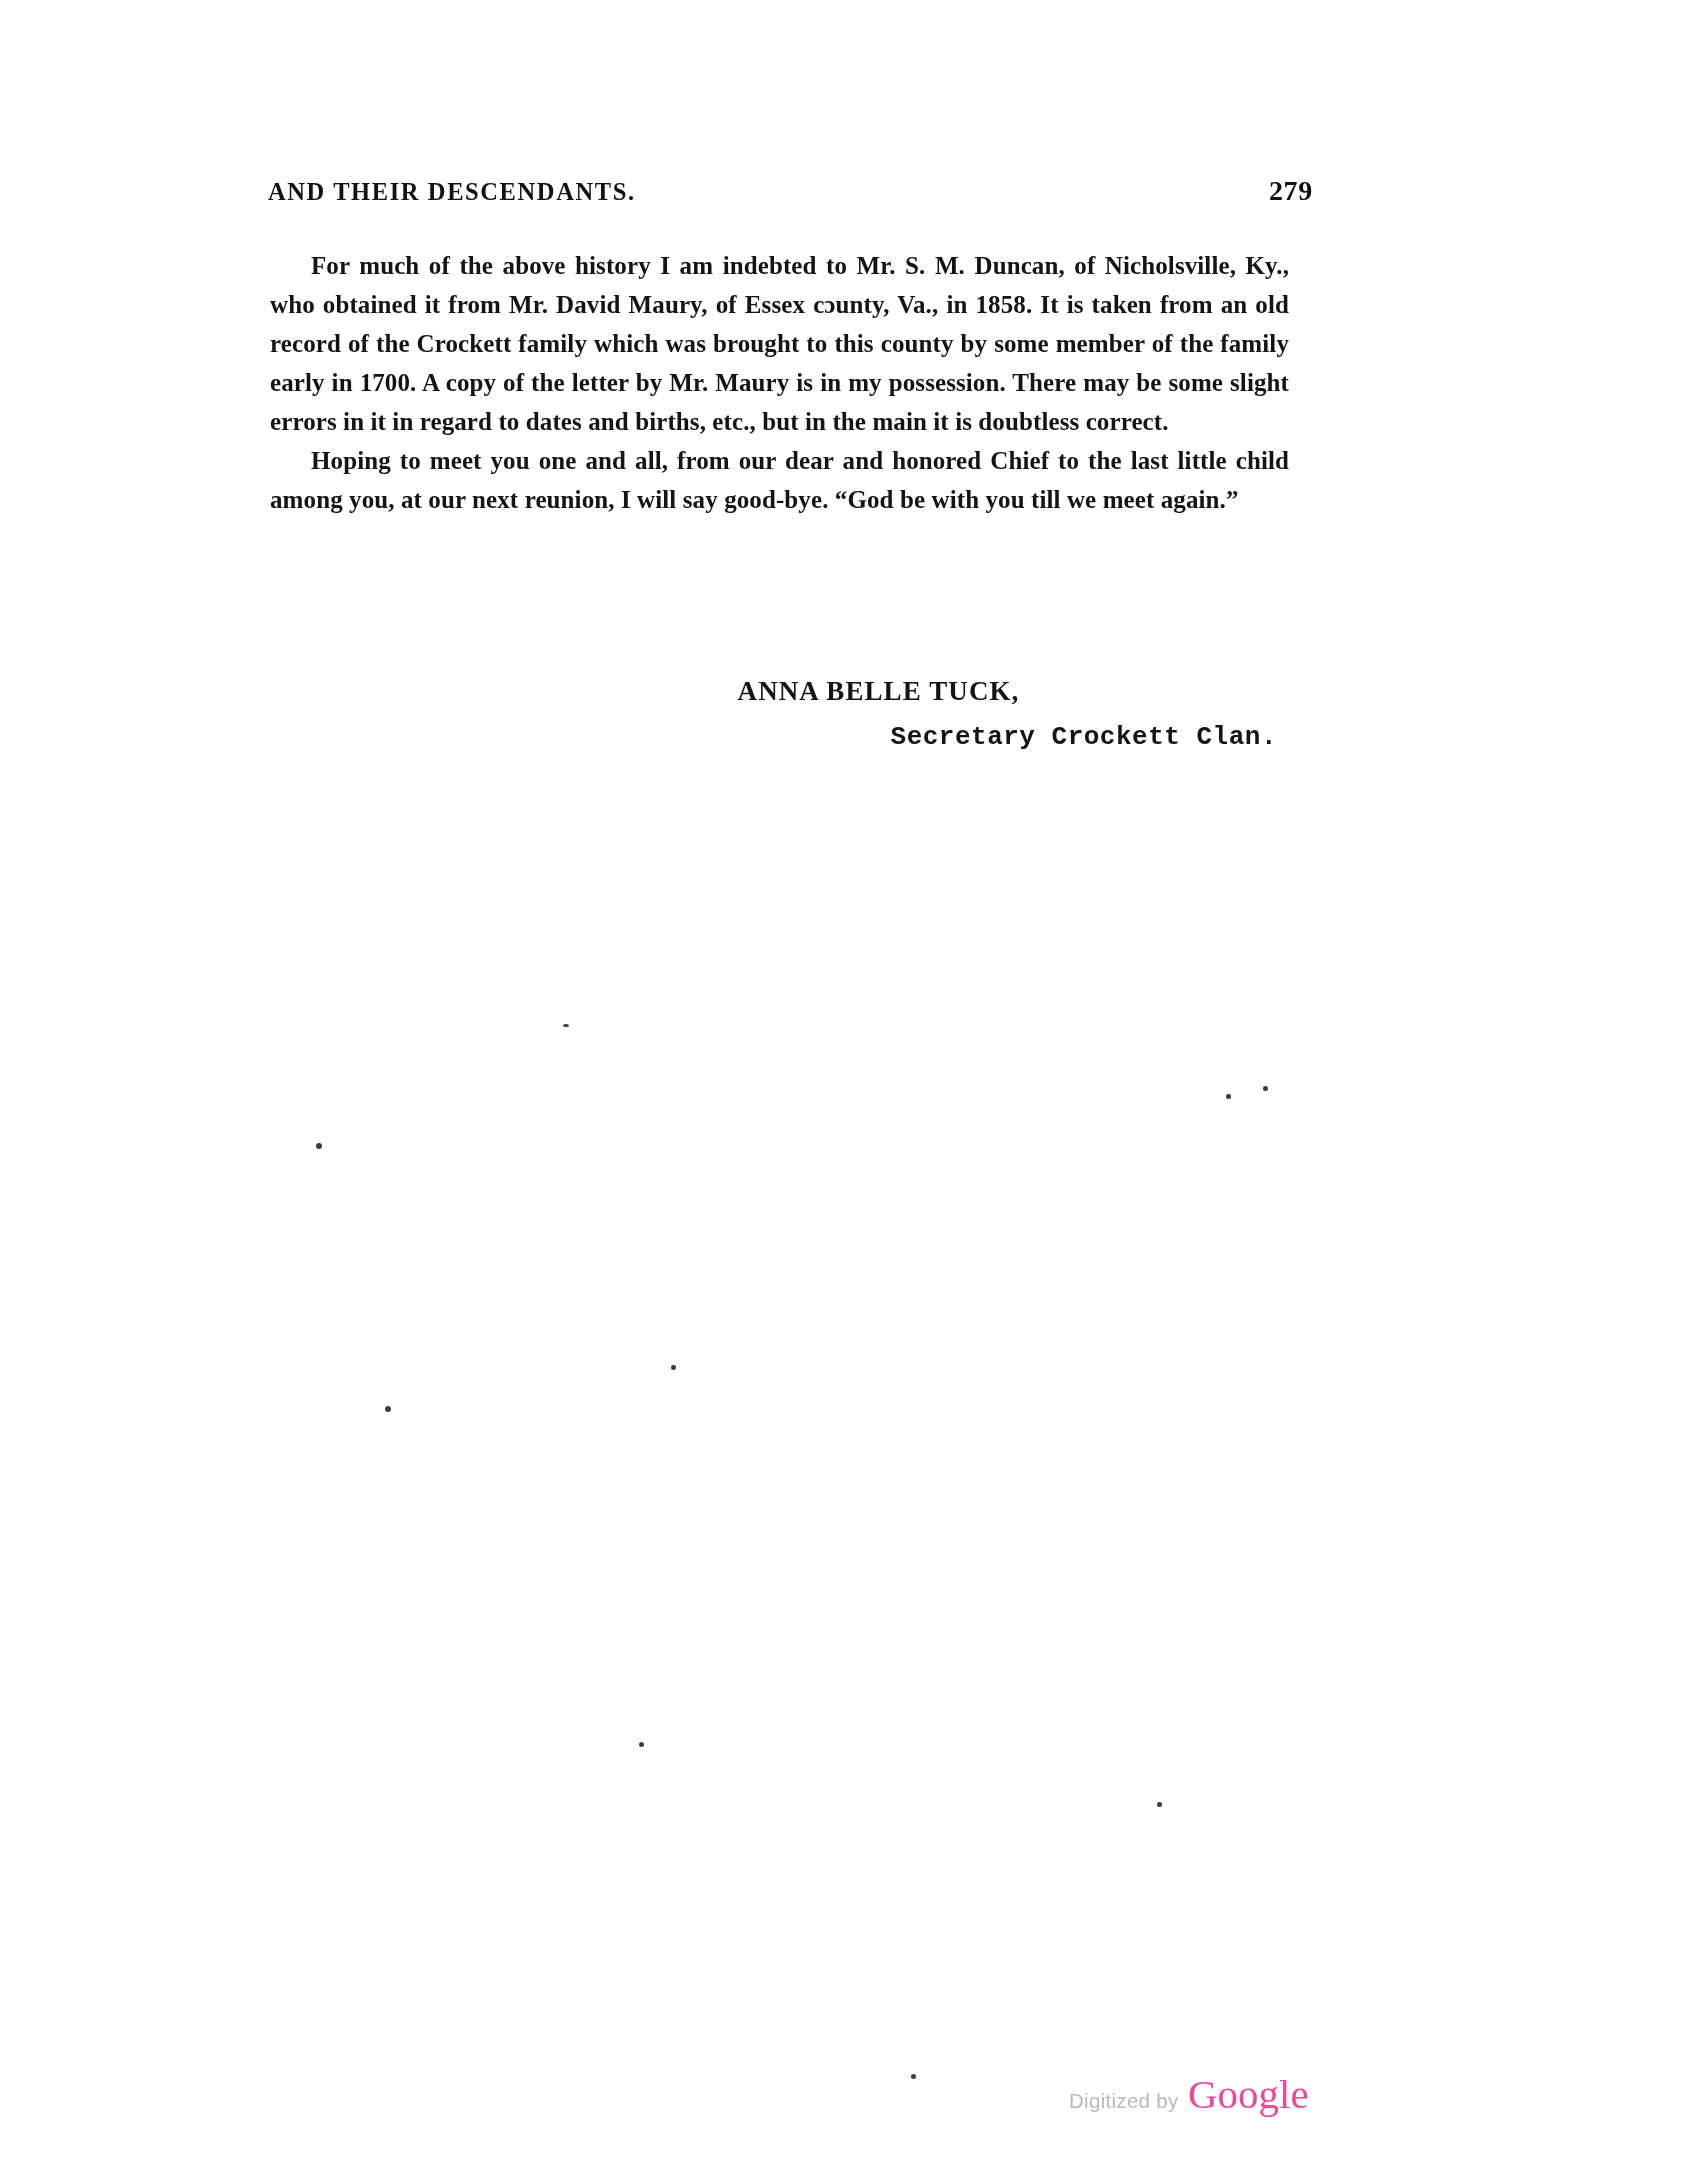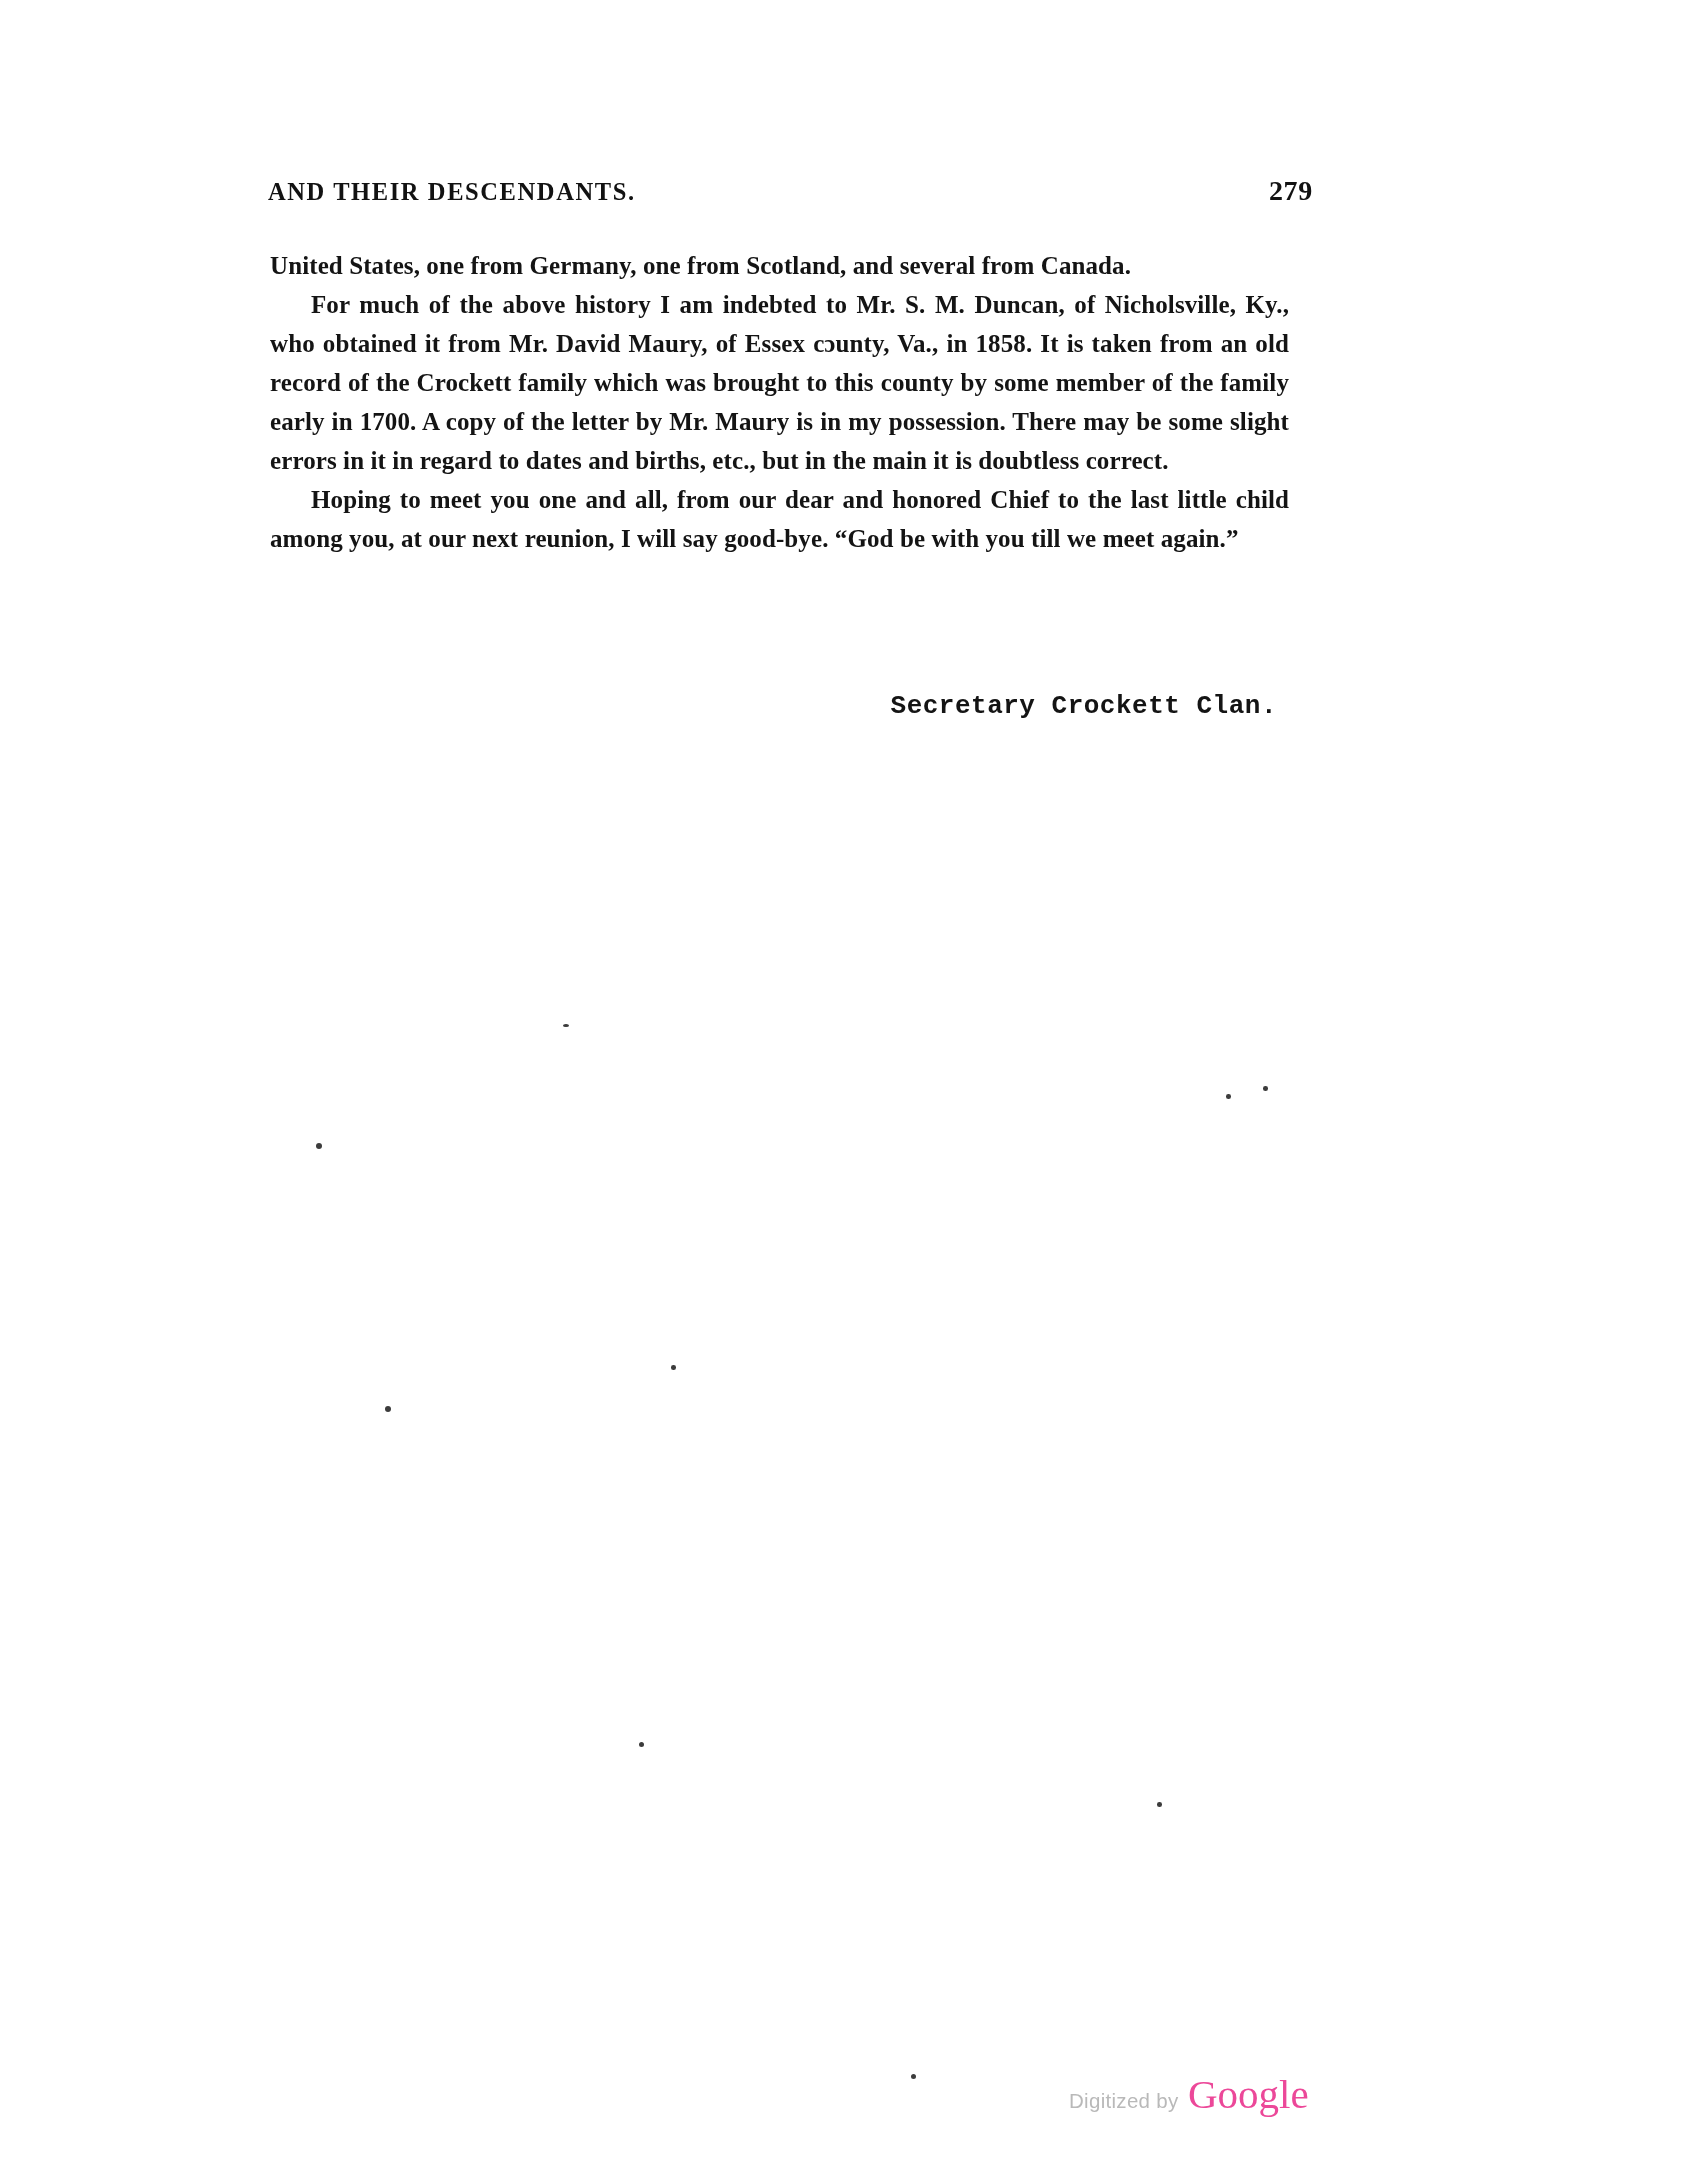--- a/index.html
+++ b/index.html
@@ -133,26 +133,26 @@
 <body>
 
 <div class="page">
 
   <div class="running-head">
     <div class="head-title">AND THEIR DESCENDANTS.</div>
     <div class="head-folio">279</div>
   </div>
 
   <div class="textblock">
-    <p class="para">United States, one from Germany, one from Scotland, and several from Canada.</p>
     <p class="para indent">For much of the above history I am indebted to Mr. S. M. Duncan, of Nicholsville, Ky., who obtained it from Mr. David Maury, of Essex cɔunty, Va., in 1858.  It is taken from an old record of the Crockett family which was brought to this county by some member of the family early in 1700.  A copy of the letter by Mr. Maury is in my possession.  There may be some slight errors in it in regard to dates and births, etc., but in the main it is doubtless correct.</p>
     <p class="para indent">Hoping to meet you one and all, from our dear and honored Chief to the last little child among you, at our next reunion, I will say good-bye.  “God be with you till we meet again.”</p>
   </div>
 
   <div class="sig-block">
+    <div class="sig-name">ANNA BELLE TUCK,</div>
     <div class="sig-role">Secretary Crockett Clan.</div>
   </div>
 
   <span class="speck" style="left:546px; top:1024px; width:6px; height:3.3px;"></span>
   <span class="speck" style="left:1209px; top:1094px; width:4.6px; height:4.6px;"></span>
   <span class="speck" style="left:1246px; top:1086px; width:4.6px; height:4.6px;"></span>
   <span class="speck" style="left:299px; top:1143px; width:6px; height:6px;"></span>
   <span class="speck" style="left:654px; top:1365px; width:4.6px; height:4.6px;"></span>
   <span class="speck" style="left:368px; top:1406px; width:6px; height:6px;"></span>
   <span class="speck" style="left:622px; top:1742px; width:5.3px; height:5.3px;"></span>

